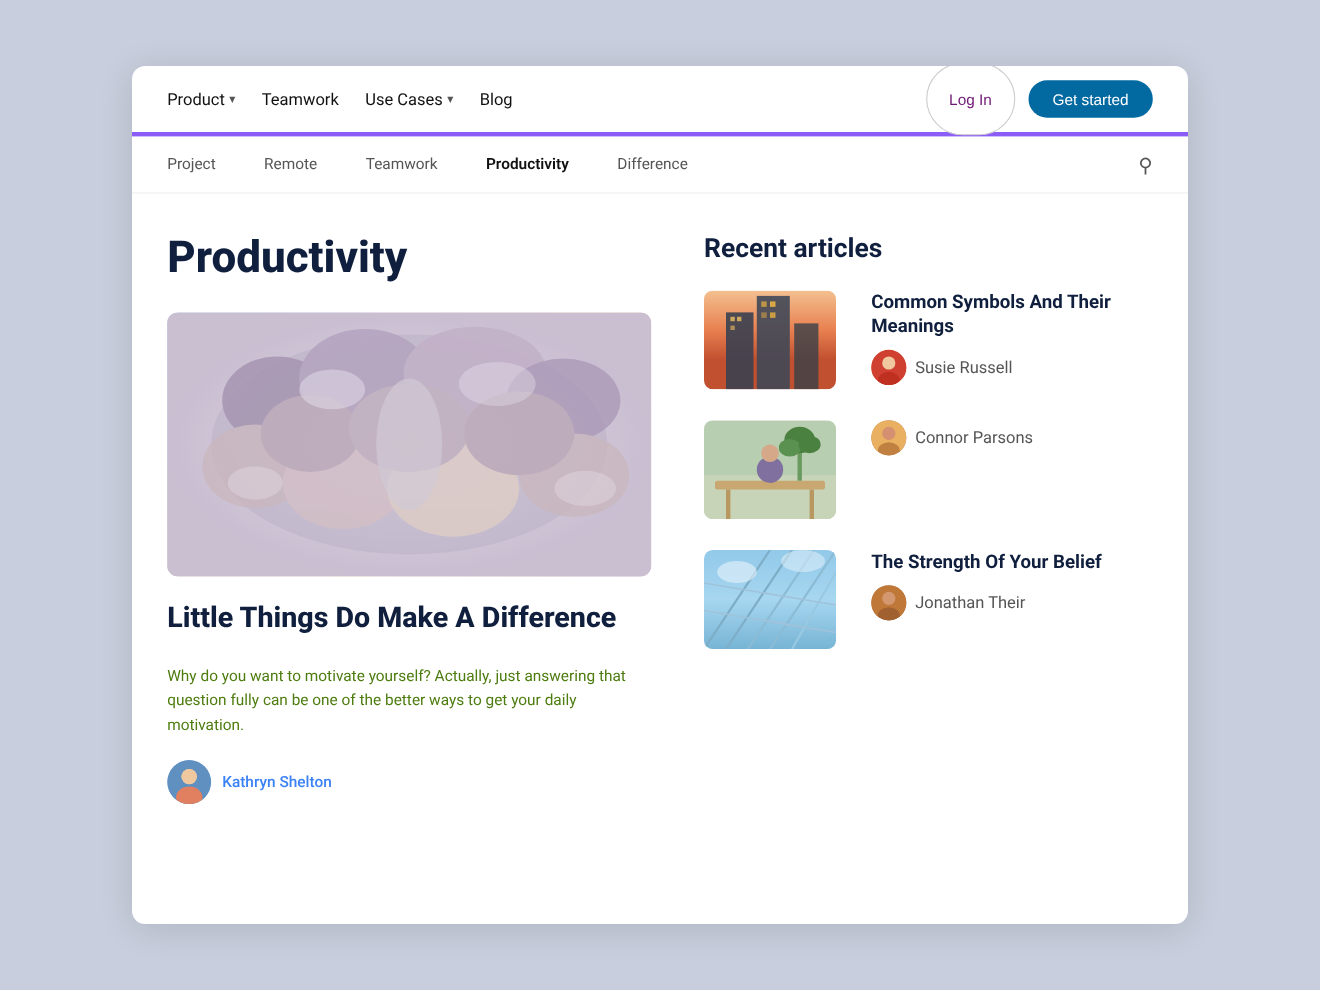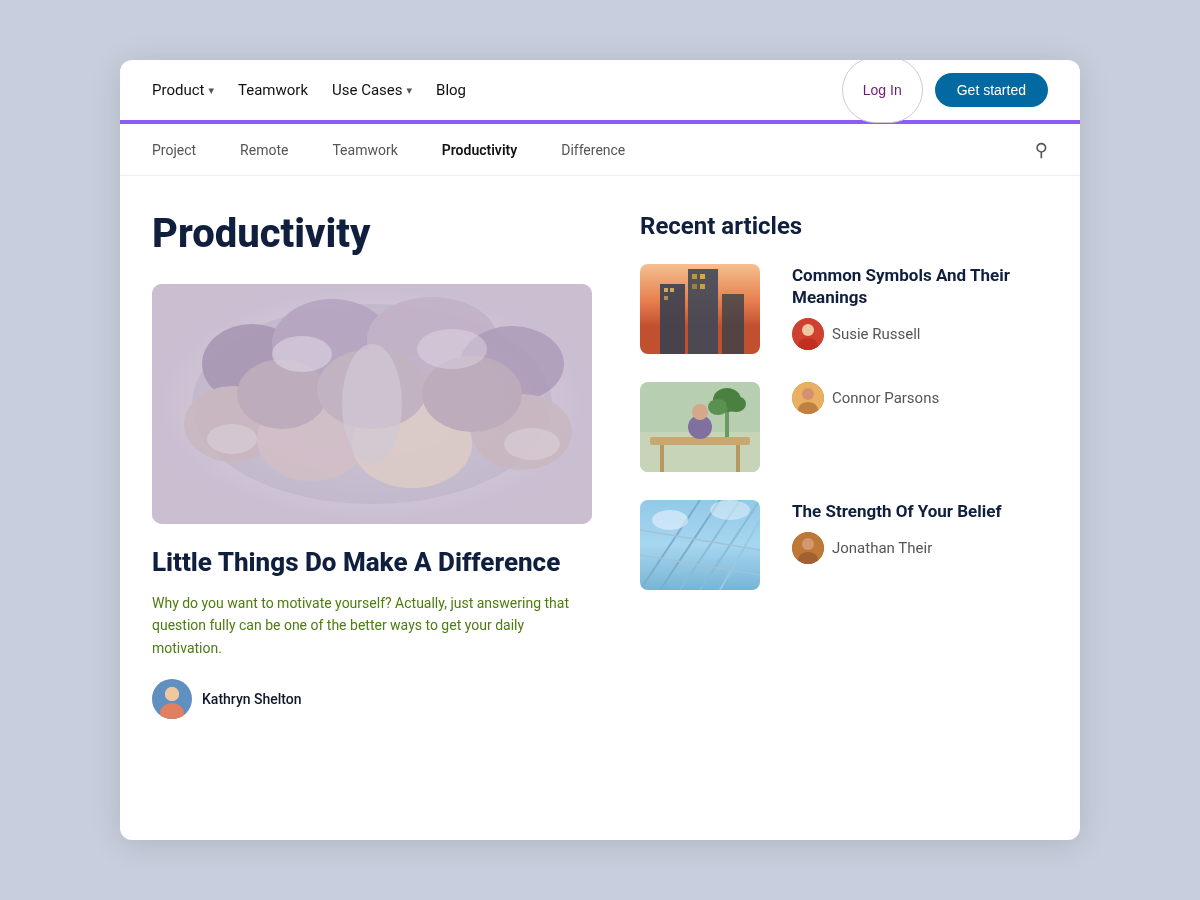--- a/index.html
+++ b/index.html
@@ -118,21 +118,21 @@
       border-radius: 10px;
       overflow: hidden;
       margin-bottom: 22px;
       background: linear-gradient(135deg, #b8c8e0 0%, #d4c8d8 30%, #e8d0c8 60%, #c8b8d0 100%);
       position: relative;
     }
     .article-title {
       font-size: 26px;
       font-weight: 800;
       color: #0f1f3d;
-      margin-bottom: 12px;
+      margin-bottom: 24px;
       line-height: 1.3;
     }
     .article-excerpt {
       font-size: 14px;
       color: #4d7c0f;
       line-height: 1.6;
       margin-bottom: 20px;
     }
     .author-row {
       display: flex;
@@ -141,21 +141,21 @@
     }
     .avatar {
       width: 40px;
       height: 40px;
       border-radius: 50%;
       overflow: hidden;
       flex-shrink: 0;
     }
     .author-name {
       font-size: 14px;
-      color: #0f172a;
+      color: #3b82f6;
       font-weight: 500;
     }
     
     .right-col {
       flex: 1;
     }
     .recent-title {
       font-size: 24px;
       font-weight: 700;
       color: #0f1f3d;

